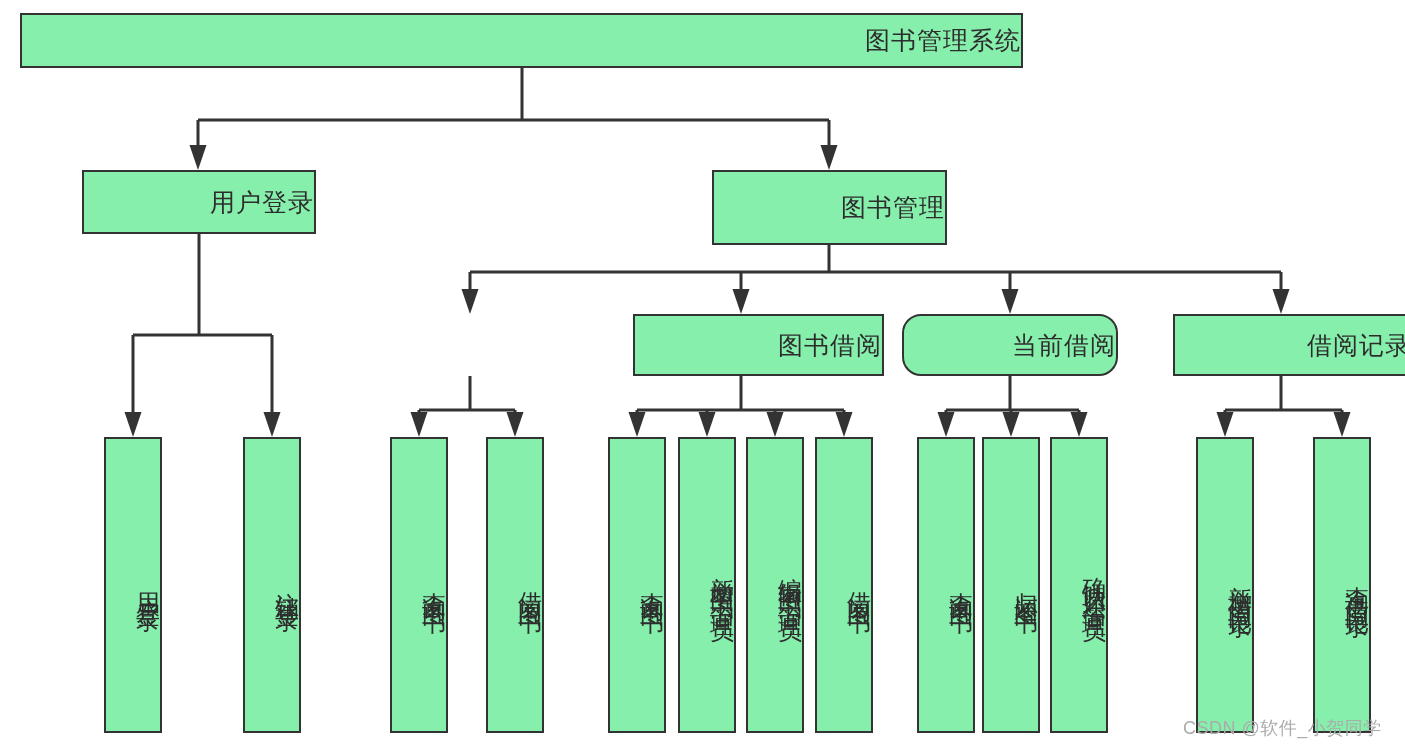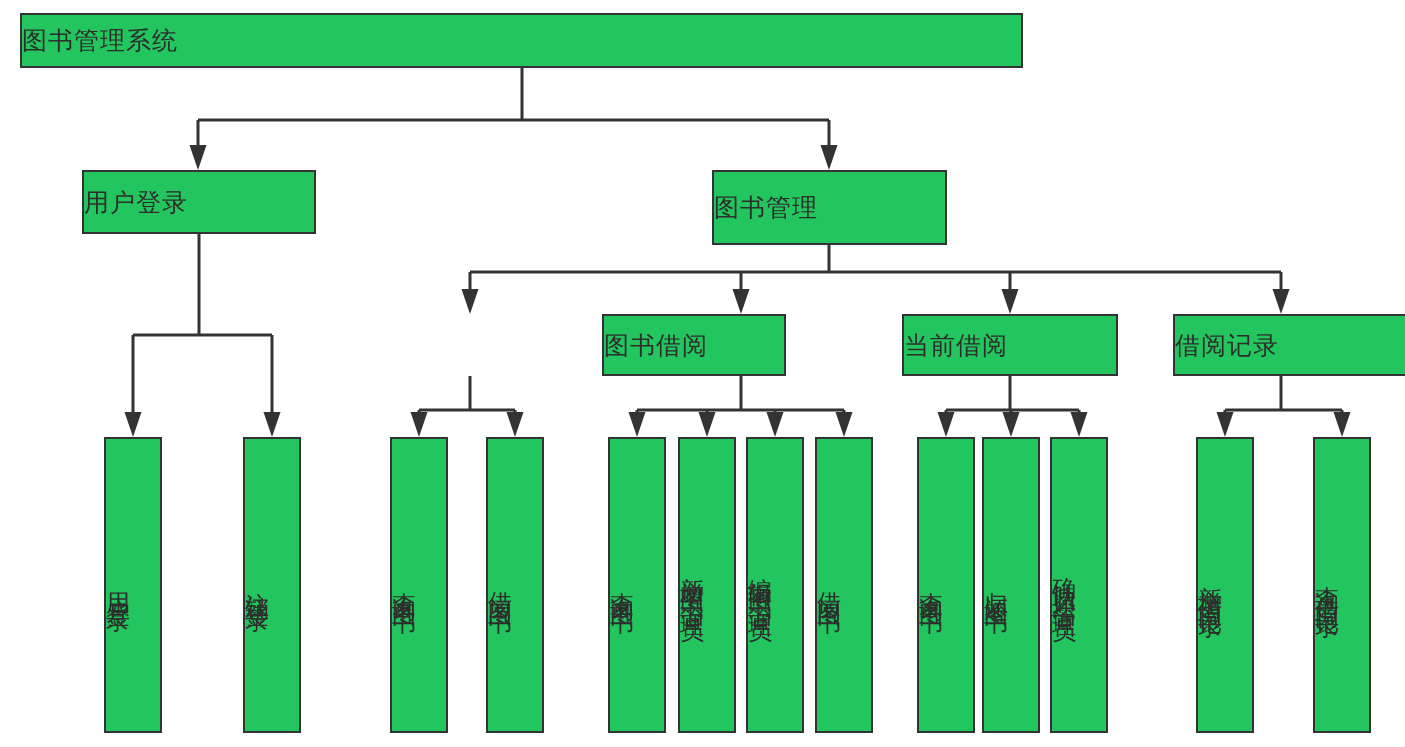--- a/index.html
+++ b/index.html
@@ -4,23 +4,23 @@
 <style>
   html,body{margin:0;padding:0;background:#fff;}
   .canvas{
     position:relative;width:1405px;height:747px;overflow:hidden;
     background:var(--bg,#ffffff);
     font-family:"Liberation Sans","DejaVu Sans",sans-serif;
     color:var(--text,#2d2d2d);
   }
   .connectors{position:absolute;left:0;top:0;width:1405px;height:747px;}
   .box{
-    position:absolute;box-sizing:border-box;background:#22c55e;
+    position:absolute;box-sizing:border-box;background:#86efac;
     border:2.5px solid var(--line,#333333);
-    display:flex;align-items:center;justify-content:flex-start;
+    display:flex;align-items:center;justify-content:flex-end;
     font-size:25px;letter-spacing:1px;white-space:nowrap;font-family:Liberation Serif, serif;
   }
   .leaf{top:437px;height:296px;width:58px;font-size:24px;}
   .vlbl{
     writing-mode:vertical-lr;text-orientation:mixed;
     letter-spacing:6px;line-height:1;white-space:nowrap;
   }
   .watermark{
     position:absolute;left:1183px;top:716px;
     font-size:18px;letter-spacing:0.5px;
@@ -69,24 +69,24 @@
     <span class="lbl">图书管理系统</span>
   </div>
 
   <div class="box" style="left:82px;top:170px;width:234px;height:64px;">
     <span class="lbl">用户登录</span>
   </div>
   <div class="box" style="left:712px;top:170px;width:235px;height:75px;">
     <span class="lbl">图书管理</span>
   </div>
 
-  <div class="box" style="left:602px;top:314px;width:184px;height:62px;">
+  <div class="box" style="left:633px;top:314px;width:251px;height:62px;">
     <span class="lbl">图书借阅</span>
   </div>
-  <div class="box" style="left:902px;top:314px;width:216px;height:62px;">
+  <div class="box" style="left:902px;top:314px;width:216px;height:62px;border-radius:19px;">
     <span class="lbl">当前借阅</span>
   </div>
   <div class="box" style="left:1173px;top:314px;width:240px;height:62px;">
     <span class="lbl">借阅记录</span>
   </div>
 
   <div class="box leaf" style="left:104px;">
     <span class="vlbl">用户登录</span>
   </div>
   <div class="box leaf" style="left:243px;">
@@ -123,14 +123,15 @@
     <span class="vlbl">确认归还（管理员）</span>
   </div>
 
   <div class="box leaf" style="left:1196px;">
     <span class="vlbl">新增借阅记录</span>
   </div>
   <div class="box leaf" style="left:1313px;">
     <span class="vlbl">查询借阅记录</span>
   </div>
 
+  <div class="watermark">CSDN @软件_小贺同学</div>
 
 </div>
 
 </body></html>

